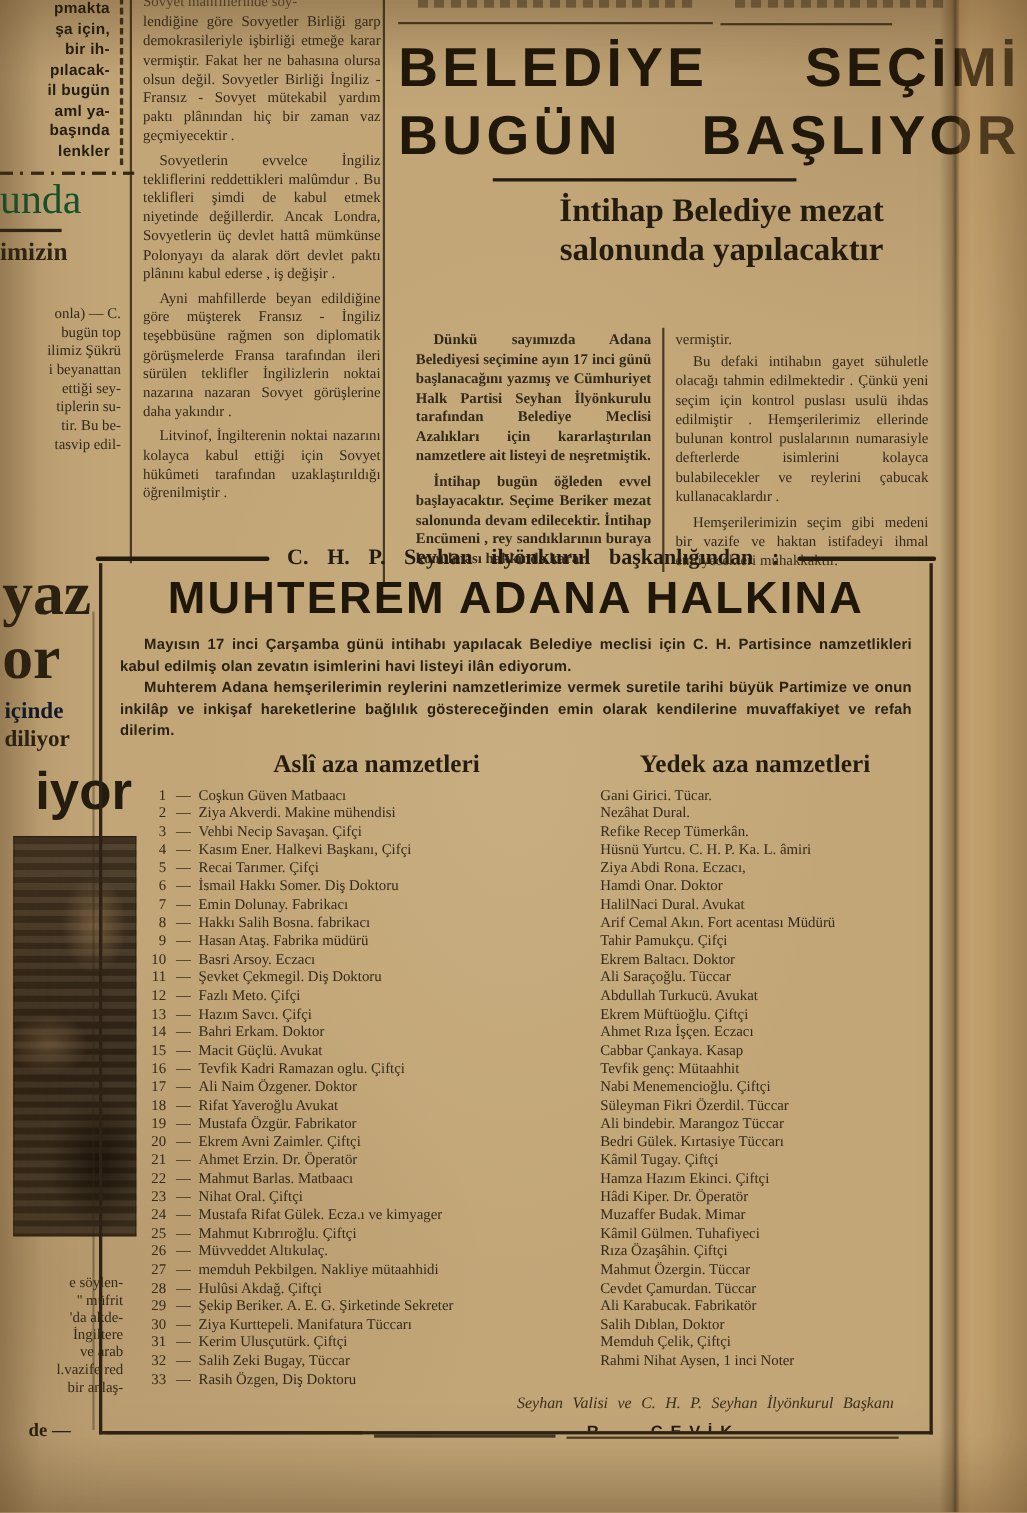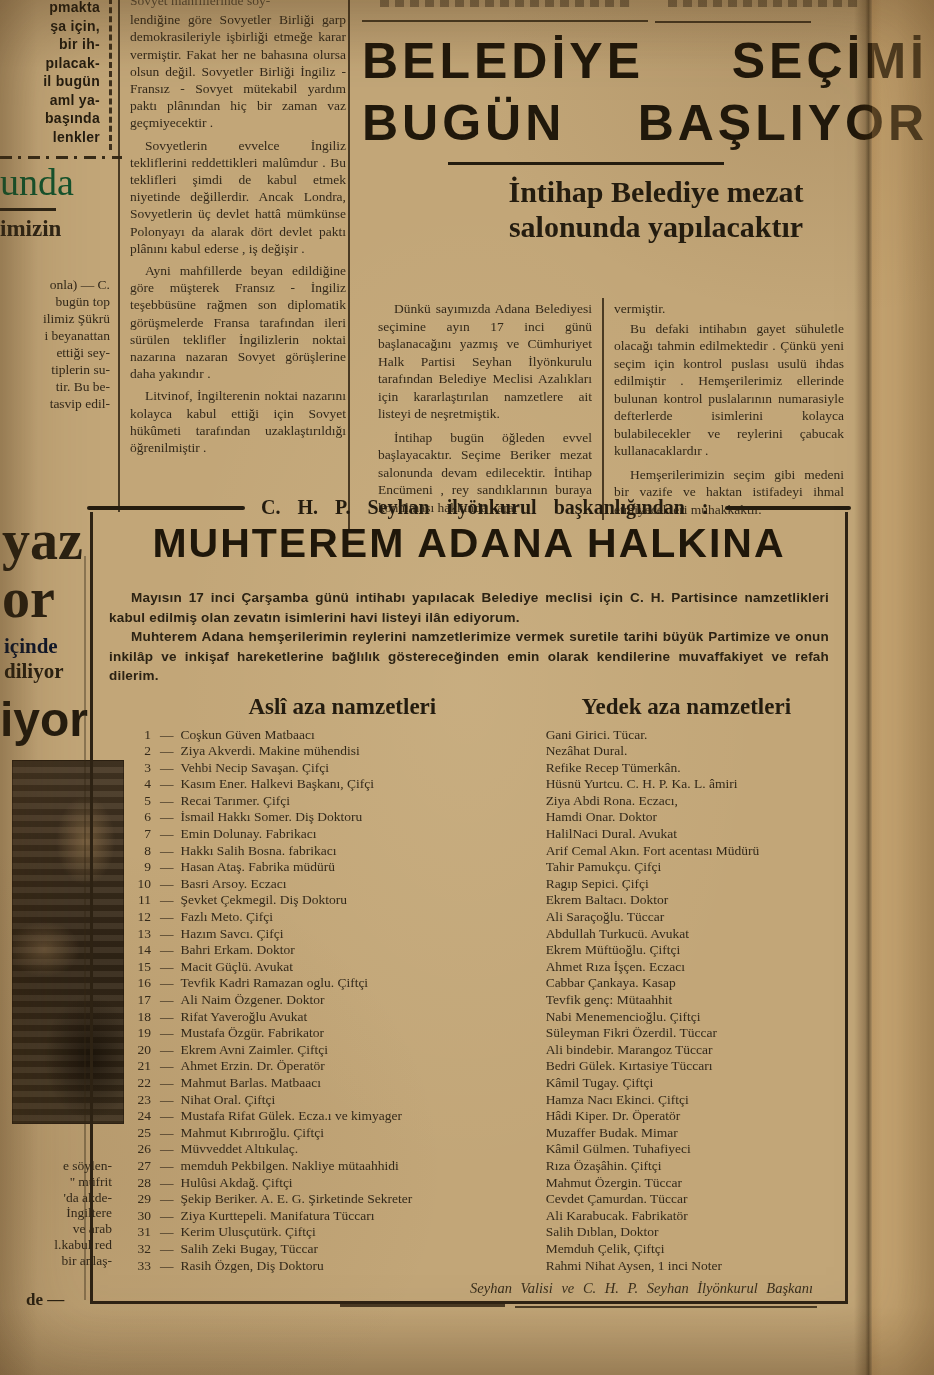--- a/index.html
+++ b/index.html
@@ -33,21 +33,21 @@
     background:repeating-linear-gradient(90deg,#372b17 0 12px, transparent 12px 18px, #372b17 18px 21px, transparent 21px 28px);}
   .lm-unda{left:0;top:160px;font:400 38px "Liberation Serif", serif;color:#14532d;}
   .lm-rule{left:0;top:208px;width:56px;height:3px;background:#2e2516;}
   .lm-imizin{left:0;top:216px;font:bold 23px "Liberation Serif", serif;color:#2e2516;}
   .lm-story{left:0;top:276px;width:110px;font:13.5px/17px "Liberation Serif", serif;text-align:right;white-space:nowrap;direction:rtl;overflow:hidden;}
   .lm-story div{direction:ltr;}
   .lm-yaz{left:2px;top:508px;font:bold 56px "Liberation Serif", serif;color:#2a2112;}
   .lm-or{left:2px;top:566px;font:bold 56px "Liberation Serif", serif;color:#2a2112;}
   .lm-icinde{left:4px;top:634px;font:bold 21px "Liberation Serif", serif;color:#0f172a;}
   .lm-diliyor{left:4px;top:659px;font:bold 21px "Liberation Serif", serif;color:#2a2112;}
-  .lm-iyor{left:0;top:692px;font:bold 48px "Liberation Sans", sans-serif;color:#241c0f;}
+  .lm-iyor{left:0;top:692px;font:bold 48px "Liberation Sans", sans-serif;color:#241c0f;padding-left:32px;}
   .lm-photo{left:12px;top:760px;width:110px;height:362px;border:1px solid rgba(30,20,8,.5);
     background:
       radial-gradient(42px 64px at 66% 22%, rgba(158,126,82,.55), transparent 70%),
       radial-gradient(52px 40px at 28% 52%, rgba(164,132,90,.40), transparent 70%),
       radial-gradient(64px 86px at 70% 82%, rgba(16,10,4,.65), transparent 72%),
       repeating-linear-gradient(180deg, rgba(0,0,0,.16) 0 6px, rgba(255,255,255,.05) 6px 12px),
       linear-gradient(180deg,#4a3a26,#352818 55%,#41331f);}
   .lm-bottom{left:0;top:1158px;width:112px;font:13.5px/15.8px "Liberation Serif", serif;text-align:right;white-space:nowrap;direction:rtl;overflow:hidden;}
   .lm-bottom div{direction:ltr;padding-left:23px;}
   .lm-de{left:0;top:1290px;font:bold 17px "Liberation Serif", serif;color:#2a2112;margin-left:26px;}
@@ -63,35 +63,35 @@
     background:repeating-linear-gradient(90deg, rgba(42,31,15,.8) 0 9px, rgba(42,31,15,.1) 9px 15px);}
   .headline{left:362px;top:30px;width:566px;color:#20180b;
     font:bold 50px/62px "Liberation Sans", sans-serif;letter-spacing:4px;}
   .headline .hline{text-align:justify;text-align-last:justify;}
   .head-rule{left:448px;top:162px;width:276px;height:3px;background:#241c0f;}
   .subhead{left:390px;top:174px;width:532px;text-align:center;
     font:bold 30px/35px "Liberation Serif", serif;color:#241c0f;}
 
   .article-col{position:absolute;top:300px;font:13.5px/17.5px "Liberation Serif", serif;text-align:justify;}
   .article-col p{margin:0 0 6px;text-indent:16px;}
-  #article-left{left:378px;width:214px;}
+  #article-left{left:378px;width:214px;font-weight:bold;}
   #article-right{left:614px;width:230px;}
   #article-right p:first-of-type{text-indent:0;margin-bottom:2px;}
 
   
   .annc{left:90px;top:512px;width:758px;height:792px;box-sizing:border-box;
     border:3px solid #2e2314;border-top:none;overflow:hidden;z-index:2;}
   .kicker-row{position:absolute;left:87px;top:496px;width:764px;display:flex;align-items:center;z-index:4;}
   .kicker-line{height:4px;background:#241c0f;border-radius:3px;}
   .kicker-line.l{width:158px;}
   .kicker-line.r{flex:1;}
   .kicker-text{padding:0 16px;font:bold 20px "Liberation Serif", serif;color:#241c0f;word-spacing:12px;white-space:nowrap;}
   .annc-title{margin:8px 6px 0;text-align:center;
     font:bold 41px/46px "Liberation Sans", sans-serif;letter-spacing:2px;color:#1f170a;}
-  .annc-intro{margin:22px 16px 0;font:bold 13.5px/19.5px "Liberation Sans", sans-serif;
+  .annc-intro{margin:10px 16px 0;font:bold 13.5px/19.5px "Liberation Sans", sans-serif;
     color:#2b2213;text-align:justify;letter-spacing:.2px;}
   .annc-intro p{margin:0;text-indent:22px;}
   .cols{display:flex;align-items:flex-start;margin-top:8px;}
   .col-a{width:57%;box-sizing:border-box;padding-left:34px;}
   .col-b{flex:1;box-sizing:border-box;padding-left:6px;}
   .col-head{font:bold 23px "Liberation Serif", serif;text-align:center;margin:0 0 7px;color:#241c0f;}
   .col-a .col-head{padding-left:36px;}
   .nrow{display:flex;font:13.5px/16.6px "Liberation Serif", serif;white-space:nowrap;}
   .nrow .num{width:24px;text-align:right;flex:none;}
   .nrow .dash{margin:0 7px 0 9px;flex:none;}
@@ -136,21 +136,21 @@
 <div class="abs lm-diliyor">diliyor</div>
 <div class="abs lm-iyor">iyor</div>
 <div class="abs lm-photo"></div>
 <div class="abs lm-bottom">
 
 <div>e söylen-</div>
     <div>'' müfrit</div>
     <div>'da akde-</div>
     <div>İngiltere</div>
     <div>ve arab</div>
-    <div>l.kabul red</div>
+    <div>l.vazife red</div>
     <div>bir anlaş-</div>
   </div>
 <div class="abs lm-de">de —</div>
 
 <div class="vrule" style="left:118px;top:0;height:512px;"></div>
 <div class="vrule" style="left:348px;top:0;height:530px;"></div>
 <div class="vrule" style="left:602px;top:298px;height:222px;"></div>
 <div class="vrule" style="left:84px;top:556px;height:744px;opacity:.45;"></div>
 
 <div class="hrule" style="left:362px;top:20px;width:286px;"></div>
@@ -382,34 +382,33 @@
 
       <div class="yrow">Gani Girici. Tücar.</div>
           <div class="yrow">Nezâhat Dural.</div>
           <div class="yrow">Refike Recep Tümerkân.</div>
           <div class="yrow">Hüsnü Yurtcu. C. H. P. Ka. L. âmiri</div>
           <div class="yrow">Ziya Abdi Rona. Eczacı,</div>
           <div class="yrow">Hamdi Onar. Doktor</div>
           <div class="yrow">HalilNaci Dural. Avukat</div>
           <div class="yrow">Arif Cemal Akın. Fort acentası Müdürü</div>
           <div class="yrow">Tahir Pamukçu. Çifçi</div>
-          <div class="yrow">Ragıp Sepici. Çifçi</div>
           <div class="yrow">Ekrem Baltacı. Doktor</div>
           <div class="yrow">Ali Saraçoğlu. Tüccar</div>
           <div class="yrow">Abdullah Turkucü. Avukat</div>
           <div class="yrow">Ekrem Müftüoğlu. Çiftçi</div>
           <div class="yrow">Ahmet Rıza İşçen. Eczacı</div>
           <div class="yrow">Cabbar Çankaya. Kasap</div>
           <div class="yrow">Tevfik genç: Mütaahhit</div>
           <div class="yrow">Nabi Menemencioğlu. Çiftçi</div>
           <div class="yrow">Süleyman Fikri Özerdil. Tüccar</div>
           <div class="yrow">Ali bindebir. Marangoz Tüccar</div>
           <div class="yrow">Bedri Gülek. Kırtasiye Tüccarı</div>
           <div class="yrow">Kâmil Tugay. Çiftçi</div>
-          <div class="yrow">Hamza Nacı Ekinci. Çiftçi</div>
+          <div class="yrow">Hamza Hazım Ekinci. Çiftçi</div>
           <div class="yrow">Hâdi Kiper. Dr. Öperatör</div>
           <div class="yrow">Muzaffer Budak. Mimar</div>
           <div class="yrow">Kâmil Gülmen. Tuhafiyeci</div>
           <div class="yrow">Rıza Özaşâhin. Çiftçi</div>
           <div class="yrow">Mahmut Özergin. Tüccar</div>
           <div class="yrow">Cevdet Çamurdan. Tüccar</div>
           <div class="yrow">Ali Karabucak. Fabrikatör</div>
           <div class="yrow">Salih Dıblan, Doktor</div>
           <div class="yrow">Memduh Çelik, Çiftçi</div>
           <div class="yrow">Rahmi Nihat Aysen, 1 inci Noter</div>

